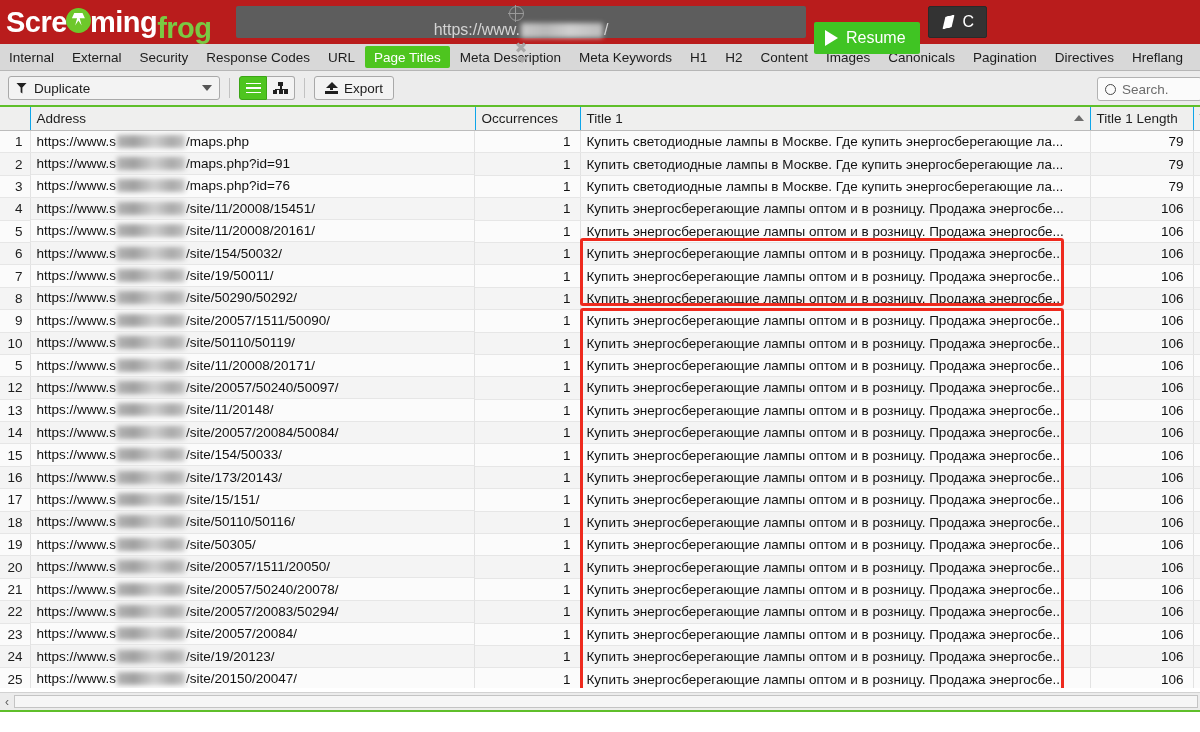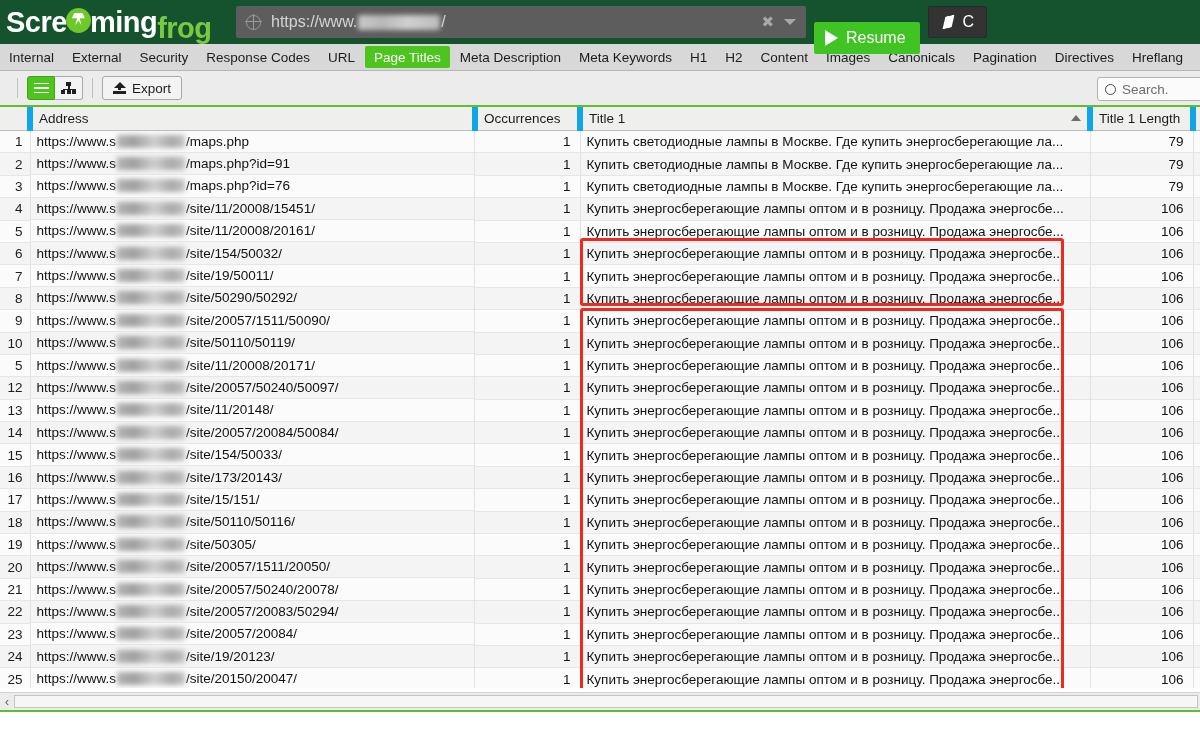--- a/index.html
+++ b/index.html
@@ -6,21 +6,21 @@
   html, body {
     width: 1200px; height: 732px;
     font-family: "Liberation Sans", sans-serif;
     background: #ffffff;
     overflow: hidden;
   }
 
   
   .topbar {
     height: 44px; width: 1200px;
-    background: #14532d;
+    background: #b91c1c;
     display: flex; align-items: center;
     position: relative;
   }
   .logo {
     width: 232px; height: 44px;
     display: flex; align-items: center;
     padding-left: 6px;
     font-size: 29px; font-weight: bold;
     letter-spacing: -0.5px;
     color: #ffffff;
@@ -45,20 +45,21 @@
     clip-path: polygon(20% 0%, 80% 0%, 100% 45%, 60% 45%, 75% 100%, 50% 62%, 25% 100%, 40% 45%, 0% 45%);
   }
 
   .urlbar {
     width: 570px; height: 32px;
     background: #5d5d5d;
     border-radius: 2px;
     display: flex; align-items: center;
     padding: 0 10px;
     margin-left: 4px;
+    flex-direction: column;
   }
   .globe-icon {
     width: 15px; height: 15px;
     border-radius: 50%;
     border: 1.6px solid #9a9a9a;
     position: relative; flex: none;
     margin-right: 10px;
   }
   .globe-icon::before {
     content: ""; position: absolute;
@@ -274,21 +275,21 @@
     border-radius: 50%;
     margin-right: 6px;
   }
 
   
   .tablewrap { width:1200px; height:581px; position:relative; background:#ffffff; overflow:hidden; }
   table { border-collapse: collapse; width: 1240px; table-layout: fixed; }
   thead th {
     height: 23px;
     background: #efefee;
-    border-right: 6px solid #0ea5e9;
+    border-right: 1px solid #0ea5e9;
     border-bottom: 1px solid #bcbcbc;
     font-size: 13.5px; font-weight: normal;
     color: #1c1c1c; text-align: left;
     padding: 0 6px;
     white-space: nowrap;
     position: relative;
     cursor: pointer;
   }
   th.c-idx   { width: 30px; }
   th.c-addr  { width: 445px; }
@@ -420,20 +421,25 @@
   <div class="tab">Content</div>
   <div class="tab">Images</div>
   <div class="tab">Canonicals</div>
   <div class="tab">Pagination</div>
   <div class="tab">Directives</div>
   <div class="tab">Hreflang</div>
 
 </div>
 
 <div class="actionbar">
+  <div class="filter-select">
+    <span class="funnel-icon"></span>
+    <span class="filter-label">Duplicate</span>
+    <span class="sel-caret"></span>
+  </div>
 
   <div class="vsep"></div>
 
   <div class="viewtoggle">
     <div class="vbtn first on">
       <span class="list-glyph">
           <i></i>
           <i></i>
           <i></i>
         </span>

